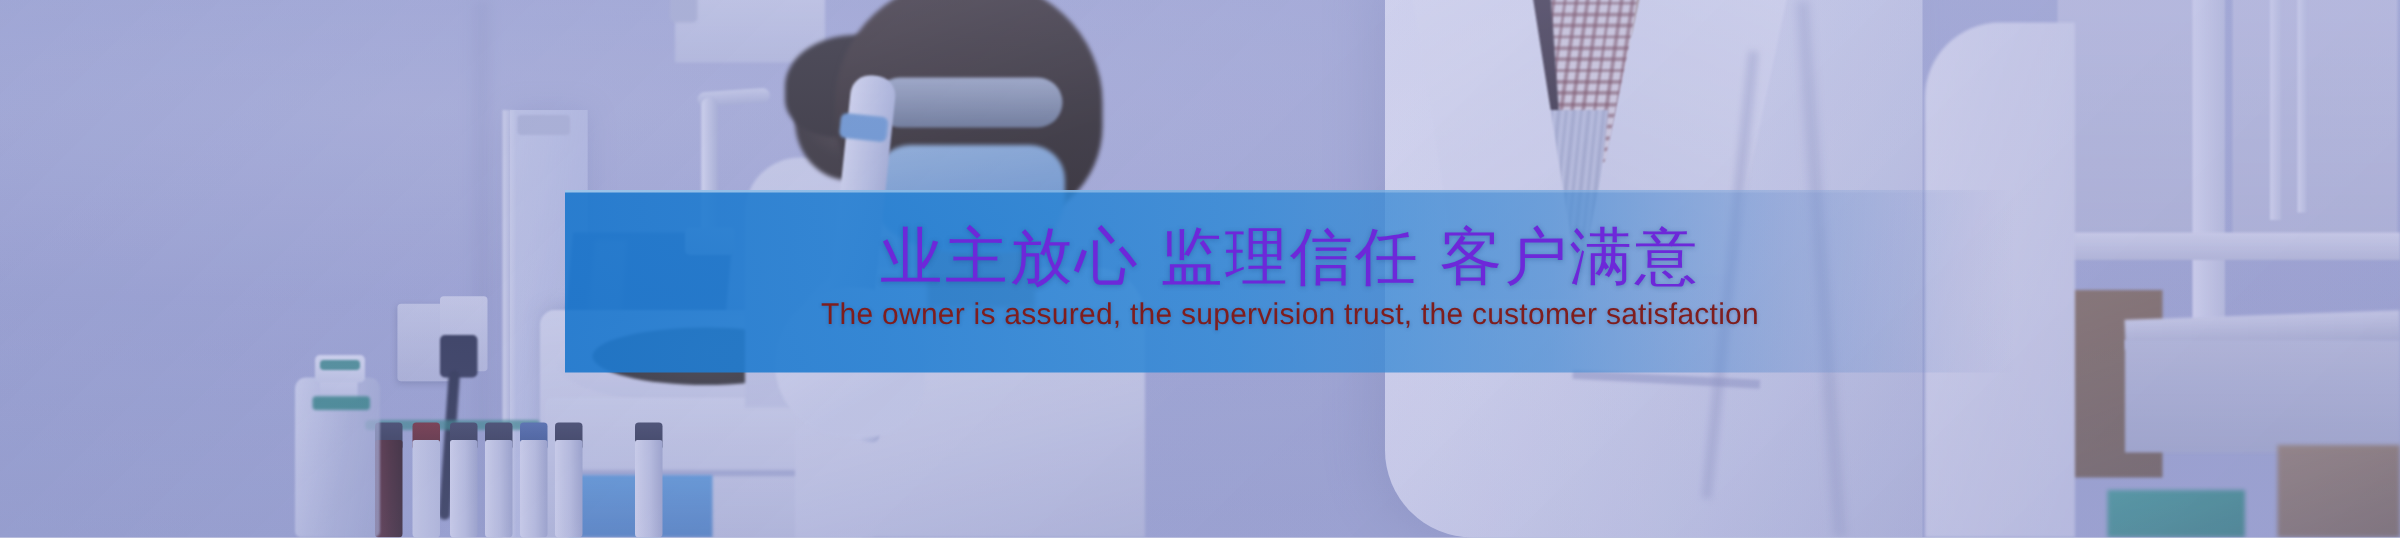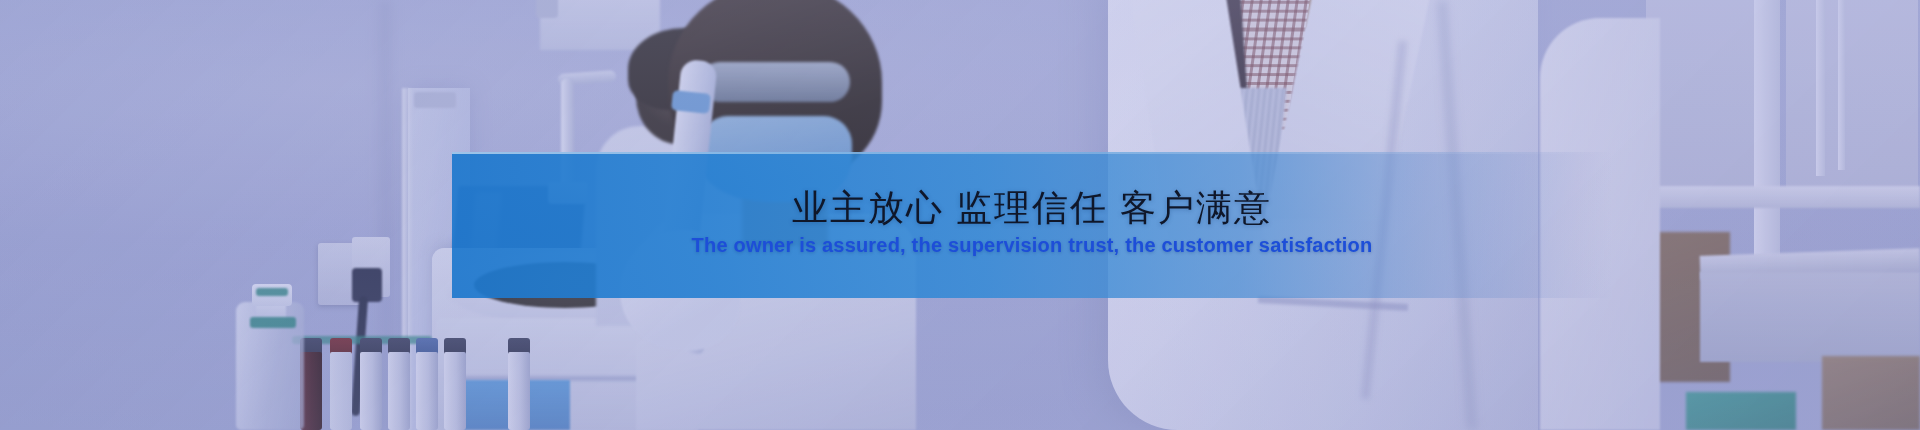--- a/index.html
+++ b/index.html
@@ -415,34 +415,34 @@
 
   .band-text {
     position:absolute;
     left:452px; top:152px; width:1160px; height:146px;
     display:flex; flex-direction:column;
     align-items:center; justify-content:center;
     gap:6px;
     padding-bottom:4px;
   }
   .headline {
-    color:#0f172a;
-    font-size:36px;
+    color:#6d28d9;
+    font-size:50px;
     line-height:1.05;
     letter-spacing:2px;
     font-weight:400;
     white-space:nowrap;
     text-shadow:0 1px 4px rgba(18,60,120,.35);
   }
   .subline {
-    color:#1d4ed8;
-    font-size:20px;
+    color:#7f1d1d;
+    font-size:24px;
     line-height:1.2;
     letter-spacing:.2px;
-    font-weight:700;
+    font-weight:400;
     white-space:nowrap;
     text-shadow:0 1px 3px rgba(18,60,120,.30);
   }
 </style>
 </head>
 <body>
 
 <div class="banner">
 
   <div class="photo">

